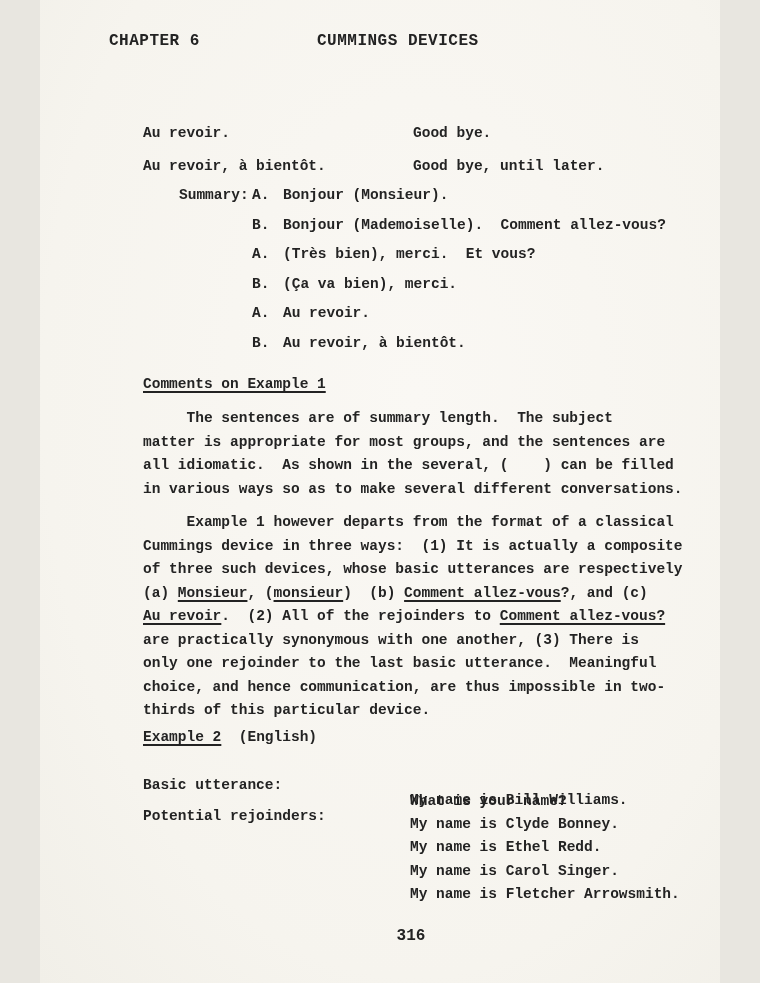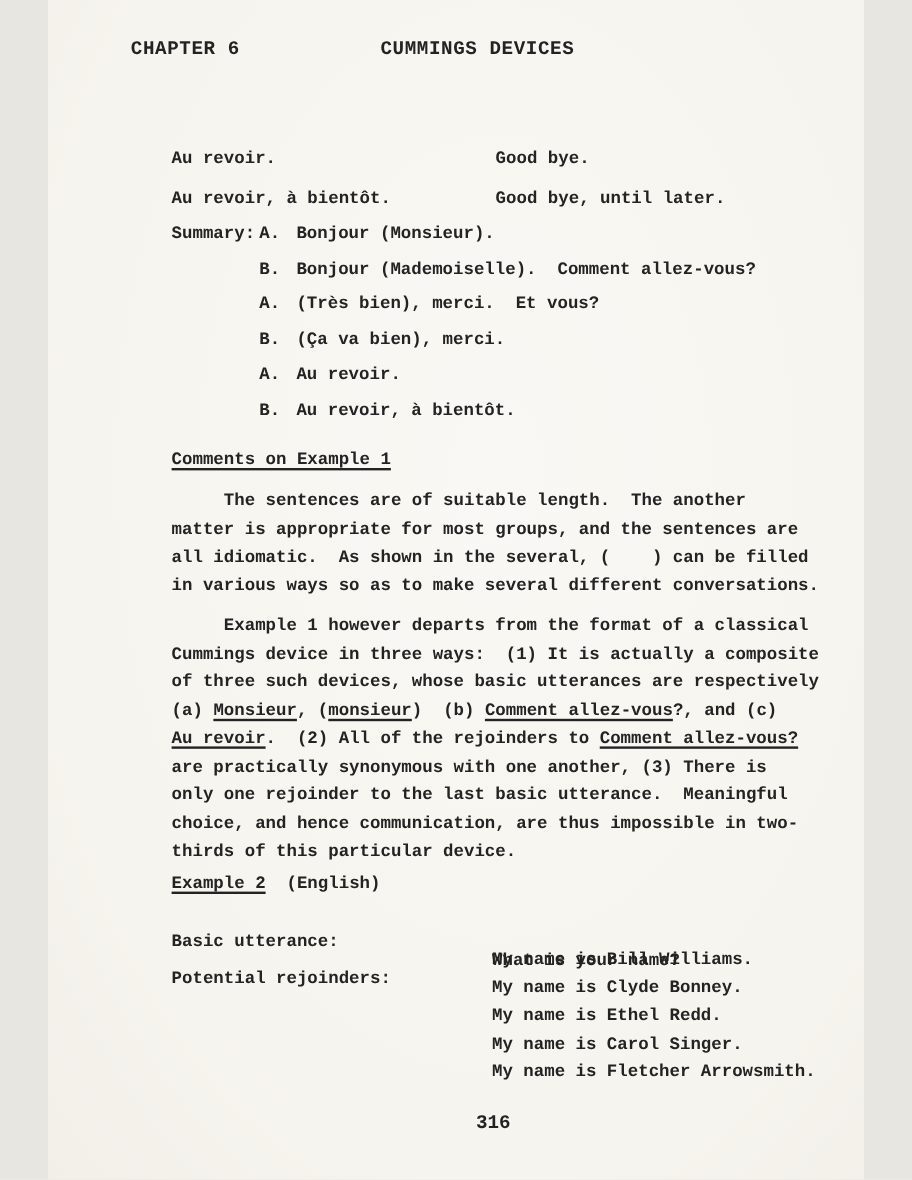--- a/index.html
+++ b/index.html
@@ -25,21 +25,21 @@
   .hdr-title   { left: 277px; top: 32px; font-size: 16px; letter-spacing: 0.5px; }
 
   
   .dialogue { left: 103px; top: 117px; right: 20px; }
   .dialogue-row { position: relative; height: 33px; line-height: 33px; white-space: pre; }
   .dialogue-row .fr { position: absolute; left: 0; }
   .dialogue-row .en { position: absolute; left: 270px; }
 
   
   .summary { left: 103px; top: 181px; right: 20px; }
-  .summary-row { position: relative; height: 29.5px; line-height: 29.5px; white-space: pre; }
+  .summary-row { position: relative; height: 29.5px; line-height: 29.5px; white-space: pre; margin-left: 36px; }
   .summary-row .slabel  { position: absolute; left: 0; }
   .summary-row .speaker { position: absolute; left: 73px; }
   .summary-row .stext   { position: absolute; left: 104px; }
 
   
   .comments-heading { left: 103px; top: 376px; white-space: pre; }
   .para1 { left: 103px; top: 407px; }
   .para2 { left: 103px; top: 511px; }
 
   
@@ -72,21 +72,21 @@
       <div class="summary-row"><span class="speaker">B.</span><span class="stext">Bonjour (Mademoiselle).  Comment allez-vous?</span></div>
       <div class="summary-row"><span class="speaker">A.</span><span class="stext">(Très bien), merci.  Et vous?</span></div>
       <div class="summary-row"><span class="speaker">B.</span><span class="stext">(Ça va bien), merci.</span></div>
       <div class="summary-row"><span class="speaker">A.</span><span class="stext">Au revoir.</span></div>
       <div class="summary-row"><span class="speaker">B.</span><span class="stext">Au revoir, à bientôt.</span></div>
     </section>
 
   <h2 class="abs comments-heading u" style="font-size:14.5px; margin:0; font-weight:700;">Comments on Example 1</h2>
 
   <div class="abs para1" id="para1">
-      <div class="tline"><span>     The sentences are of suitable length.  The another</span></div>
+      <div class="tline"><span>     The sentences are of summary length.  The subject</span></div>
       <div class="tline"><span>matter is appropriate for most groups, and the sentences are</span></div>
       <div class="tline"><span>all idiomatic.  As shown in the several, (    ) can be filled</span></div>
       <div class="tline"><span>in various ways so as to make several different conversations.</span></div>
     </div>
   <div class="abs para2" id="para2">
       <div class="tline"><span>     Example 1 however departs from the format of a classical</span></div>
       <div class="tline"><span>Cummings device in three ways:  (1) It is actually a composite</span></div>
       <div class="tline"><span>of three such devices, whose basic utterances are respectively</span></div>
       <div class="tline"><span>(a) </span><span class="u">Monsieur</span><span>, (</span><span class="u">monsieur</span><span>)  (b) </span><span class="u">Comment allez-vous</span><span>?, and (c)</span></div>
       <div class="tline"><span class="u">Au revoir</span><span>.  (2) All of the rejoinders to </span><span class="u">Comment allez-vous?</span></div>

